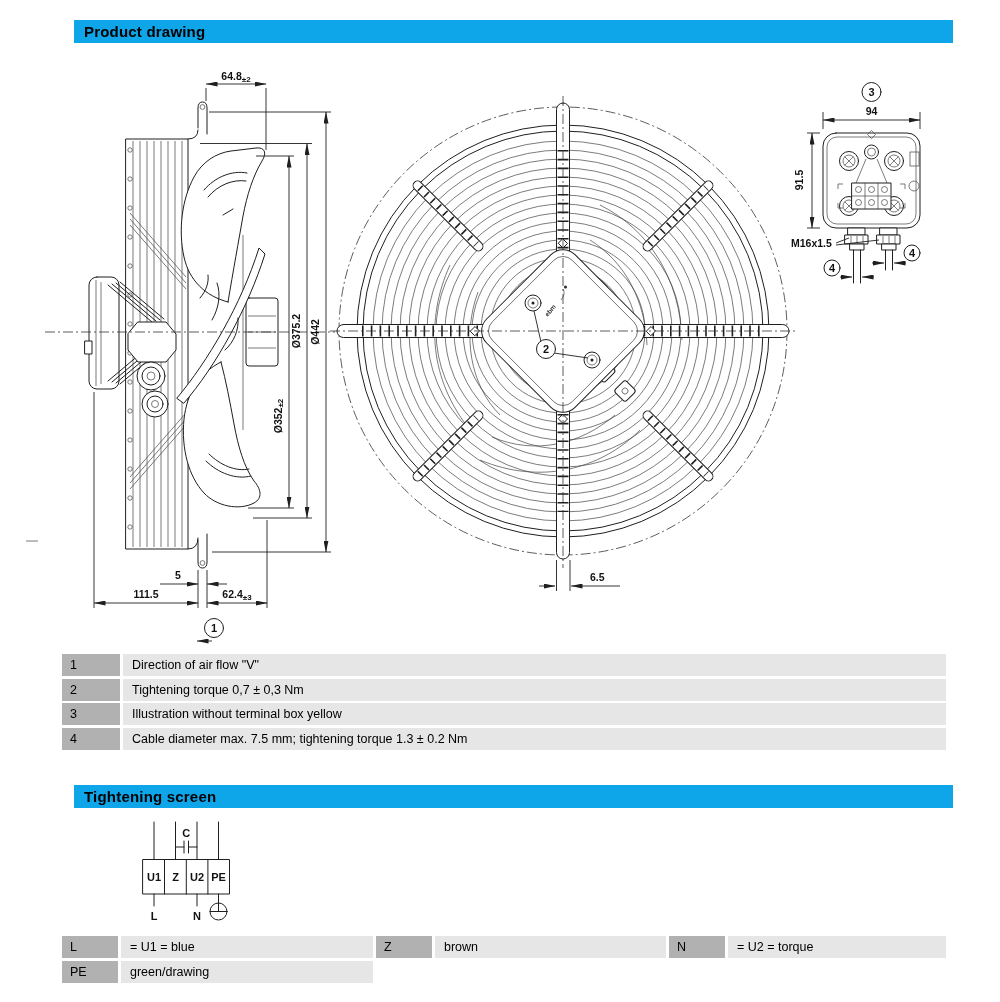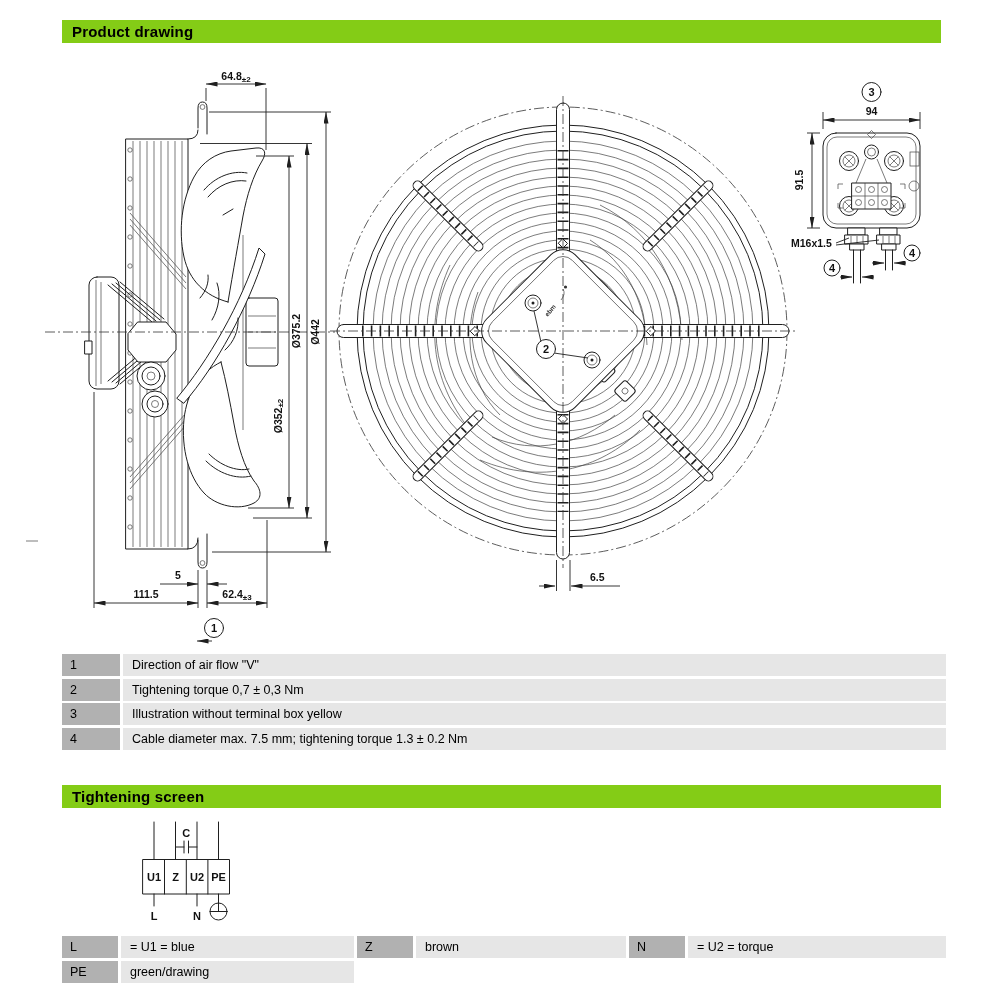--- a/index.html
+++ b/index.html
@@ -1,30 +1,30 @@
 <!DOCTYPE html>
 <html><head>
 <meta charset="utf-8">
 <style>
   html,body{margin:0;padding:0;background:#ffffff;}
   body{width:1000px;height:1002px;position:relative;font-family:"Liberation Sans",sans-serif;color:#000;}
-  .hdr{position:absolute;left:62px;width:879px;height:23px;background:#84cc16;
+  .hdr{position:absolute;left:74px;width:879px;height:23px;background:#0ea5e9;
        font-weight:700;font-size:15px;display:flex;align-items:center;padding-left:10px;
        box-sizing:border-box;letter-spacing:.2px;}
   .art{position:absolute;left:0;top:0;}
   
   .tbl{position:absolute;left:62px;top:654px;width:884px;font-size:12.5px;}
   .trow{display:flex;gap:3px;height:22px;margin-bottom:2.5px;}
   .tnum{width:58px;background:#b1b1b1;display:flex;align-items:center;padding-left:8px;box-sizing:border-box;}
   .tval{flex:1;background:#e6e6e6;display:flex;align-items:center;padding-left:9px;box-sizing:border-box;}
   .wtbl{position:absolute;left:62px;top:936px;width:884px;font-size:12.5px;}
   .wrow{display:flex;gap:3px;height:22px;margin-bottom:3px;}
   .wl{width:56px;background:#b1b1b1;display:flex;align-items:center;padding-left:8px;box-sizing:border-box;}
   .wv{background:#e6e6e6;display:flex;align-items:center;padding-left:9px;box-sizing:border-box;}
-  .wv1{width:233px;} .wv2{width:210px;} .wv3{flex:1;}
+  .wv1{width:252px;} .wv2{width:231px;} .wv3{flex:1;}
   
   .s{stroke:#1f1f1f;fill:none;stroke-width:1;stroke-linecap:round;stroke-linejoin:round;}
   .sf{fill:#ffffff;}
   .thin{stroke:#444;stroke-width:.7;fill:none;}
   .cl{stroke:#333;stroke-width:.8;fill:none;stroke-dasharray:10 3 2 3;}
   .rung{stroke:#1f1f1f;fill:none;stroke-dasharray:1.6 7.2;}
   .dim{stroke:#1f1f1f;fill:none;stroke-width:.9;}
   text.d{font:700 10.5px "Liberation Sans",sans-serif;fill:#111;}
   text.d .tol{font-size:8px;}
   text.call{font:700 11px "Liberation Sans",sans-serif;fill:#111;}

